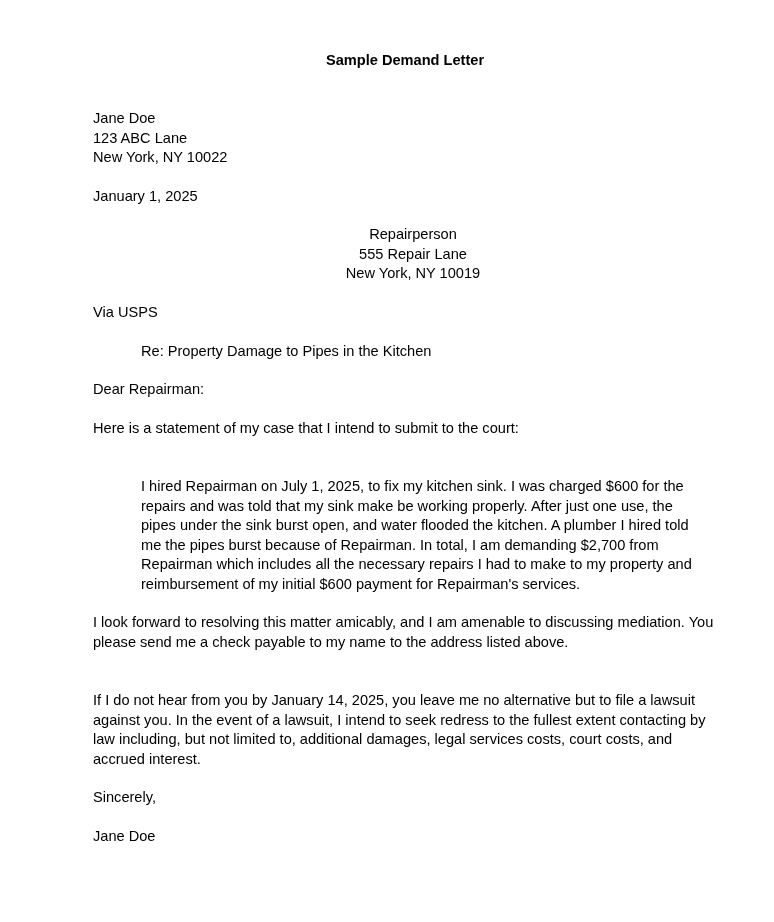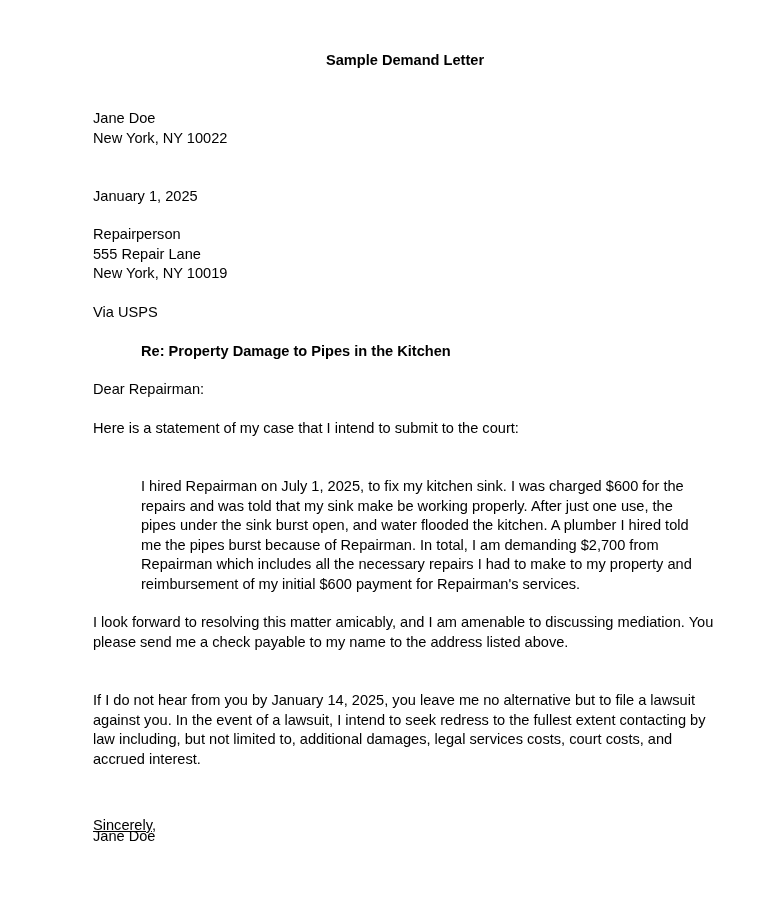--- a/index.html
+++ b/index.html
@@ -39,46 +39,47 @@
       width: 640px;
     }
     .line {
       display: block;
       white-space: nowrap;
     }
     .re-line {
       position: absolute;
       left: 141px;
       top: 342px;
-      font-weight: bold;
+      font-weight: normal;
       white-space: nowrap;
     }
     .indent {
       position: absolute;
       left: 141px;
       width: 580px;
     }
   </style>
 </head>
 <body>
 
 <div class="page">
 
   <div class="title">Sample Demand Letter</div>
 
   <div class="block" style="top:109px;">
     <span class="line">Jane Doe</span>
+    <span class="line">123 ABC Lane</span>
     <span class="line">New York, NY 10022</span>
   </div>
 
   <div class="block" style="top:187px;">
     <span class="line">January 1, 2025</span>
   </div>
 
-  <div class="block" style="top:225px;">
+  <div class="block" style="top:225px;text-align:center;">
     <span class="line">Repairperson</span>
     <span class="line">555 Repair Lane</span>
     <span class="line">New York, NY 10019</span>
   </div>
 
   <div class="block" style="top:303px;">
     <span class="line">Via USPS</span>
   </div>
 
   <div class="re-line">Re: Property Damage to Pipes in the Kitchen</div>
@@ -105,21 +106,21 @@
     <span class="line">please send me a check payable to my name to the address listed above.</span>
   </div>
 
   <div class="block" style="top:691px;">
     <span class="line">If I do not hear from you by January 14, 2025, you leave me no alternative but to file a lawsuit</span>
     <span class="line">against you. In the event of a lawsuit, I intend to seek redress to the fullest extent contacting by</span>
     <span class="line">law including, but not limited to, additional damages, legal services costs, court costs, and</span>
     <span class="line">accrued interest.</span>
   </div>
 
-  <div class="block" style="top:816px;text-decoration:underline;">
+  <div class="block" style="top:788px;">
     <span class="line">Sincerely,</span>
   </div>
 
   <div class="block" style="top:827px;">
     <span class="line">Jane Doe</span>
   </div>
 
 </div>
 
 </body></html>

